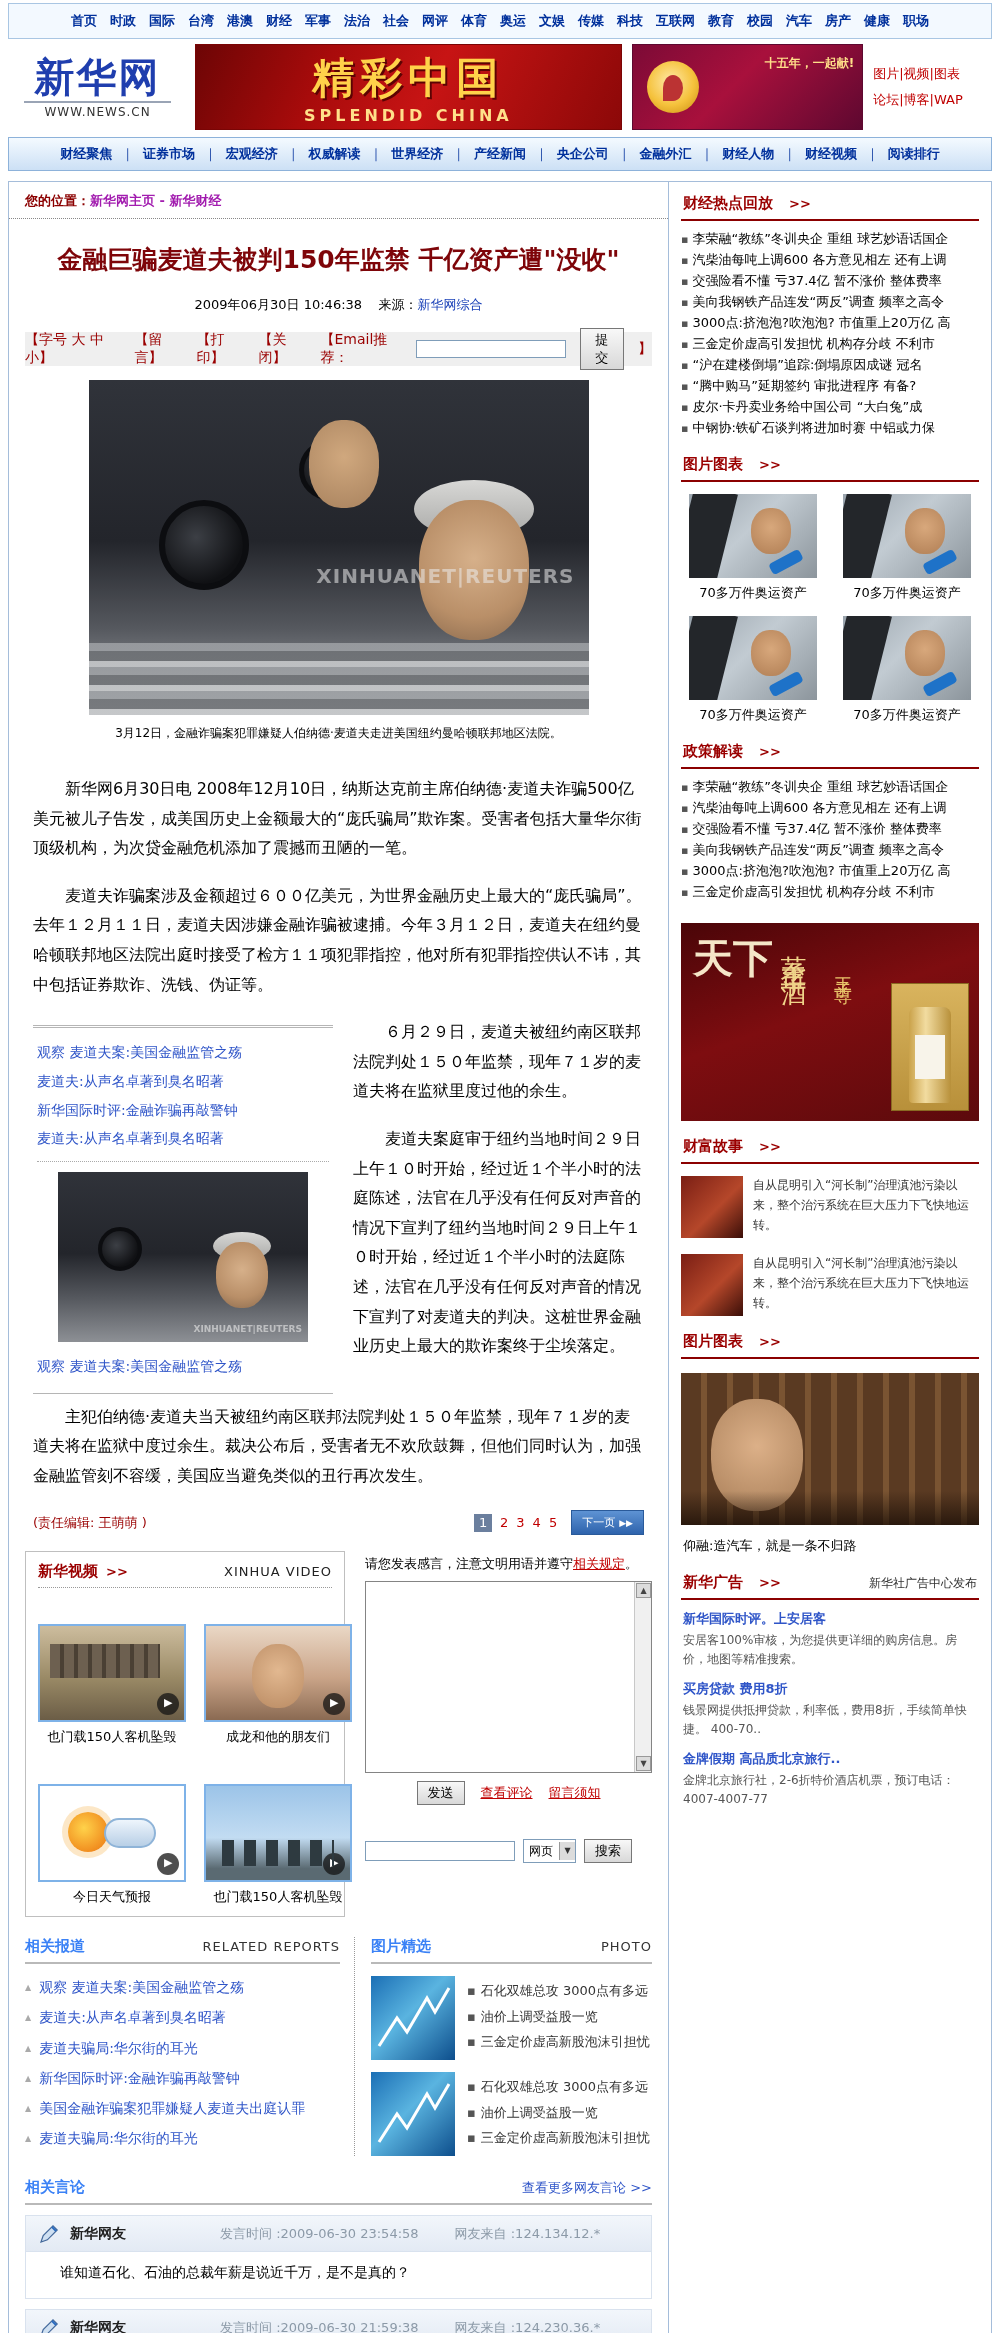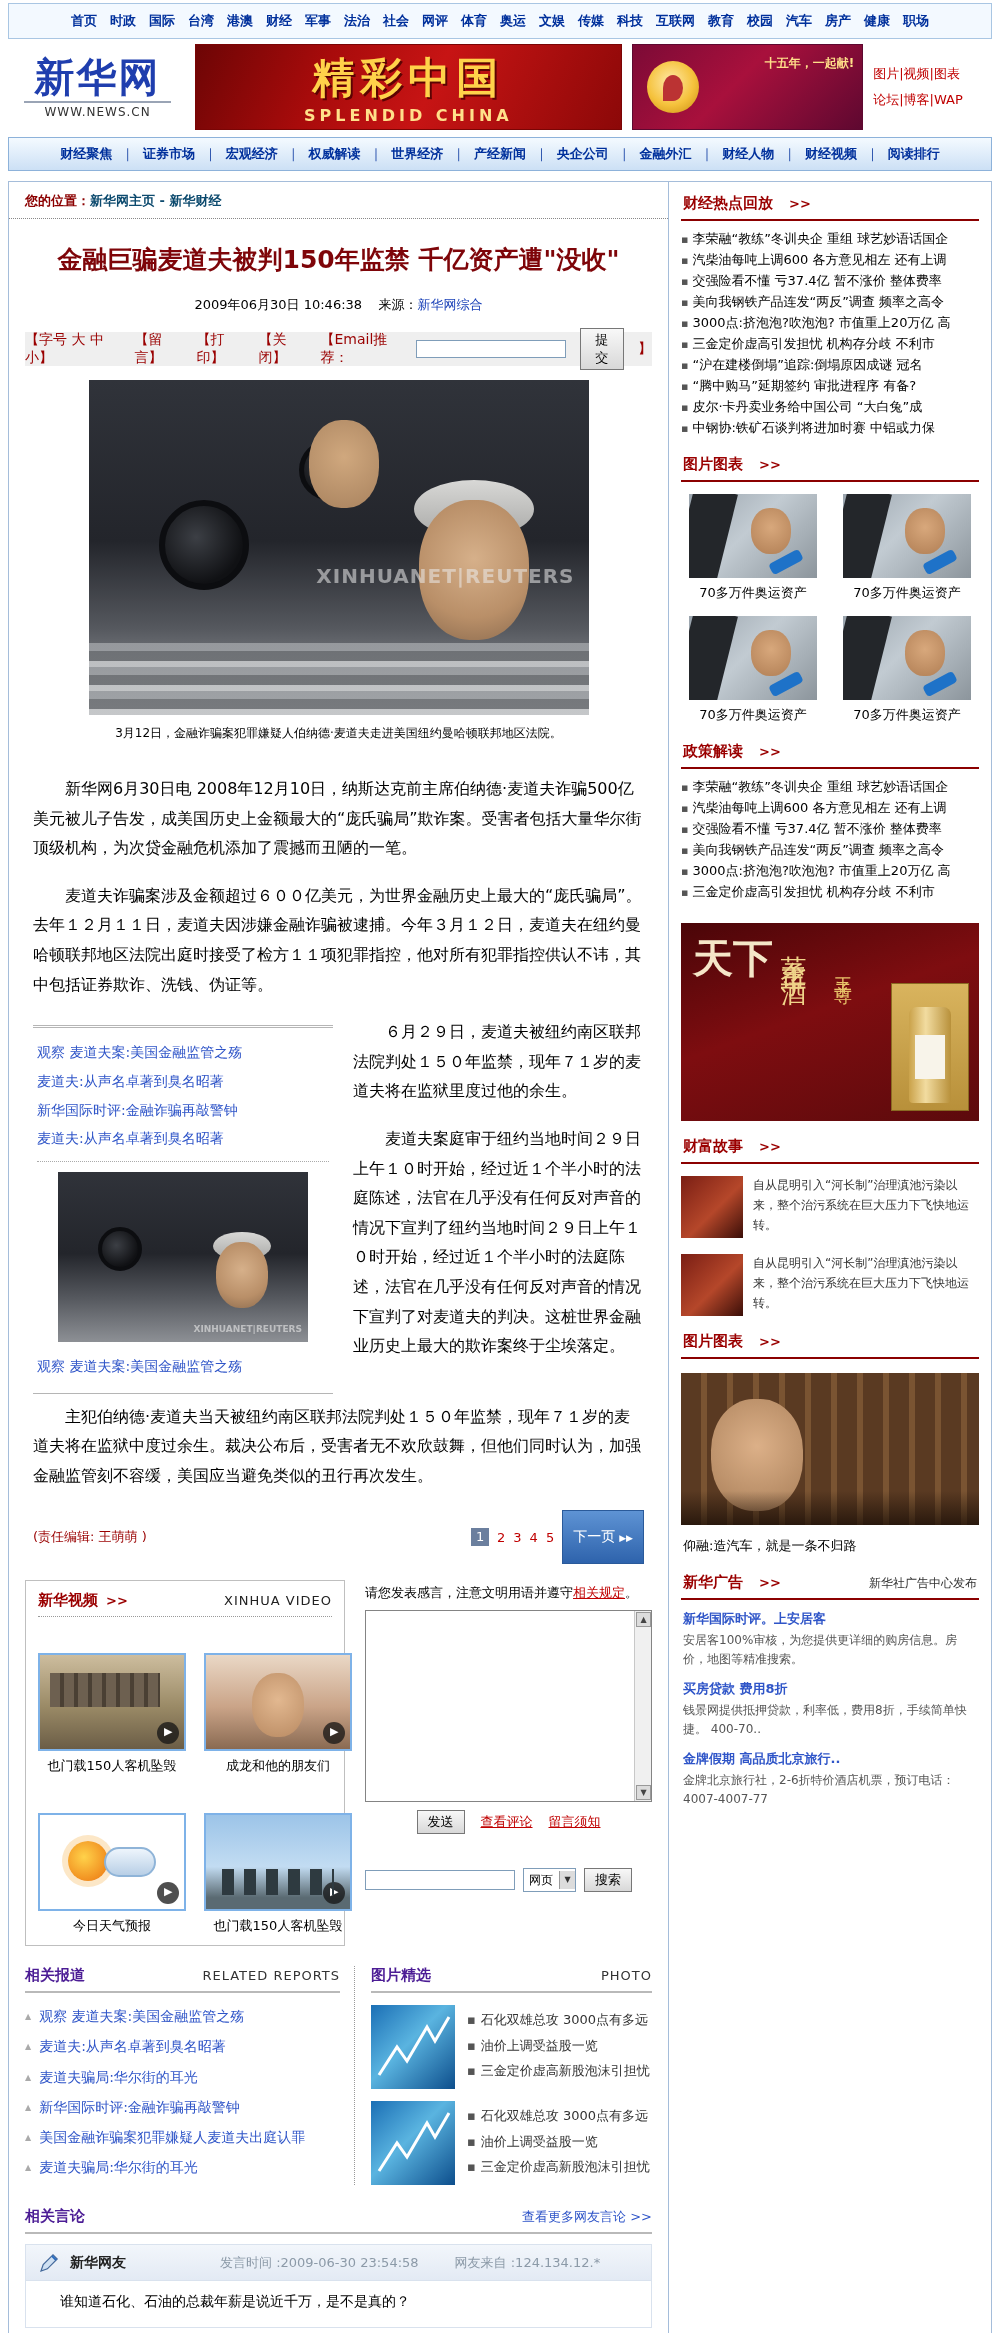--- a/index.html
+++ b/index.html
@@ -43,21 +43,21 @@
   .channelnav a + a::before { content:"｜"; color:#00309C; font-weight:normal; margin:0 9px; }
 
   
   .container { margin:10px 8px 0 8px; border:1px solid #A5BDDA; display:flex; align-items:stretch; }
   .leftcol { width:660px; border-right:1px solid #A5BDDA; padding-bottom:16px; }
   .rightcol { flex:1; padding:0 12px 20px 12px; }
 
   
   .breadcrumb { padding:10px 16px 8px 16px; font-size:13px; font-weight:bold; color:#8B0000;
     border-bottom:1px dotted #888; }
-  .breadcrumb a { color:#0c4a6e; }
+  .breadcrumb a { color:#a21caf; }
 
   
   .art-title { text-align:center; color:#7E0509; font-size:25px; font-weight:bold; padding:24px 40px 12px 40px; }
   .art-date { text-align:center; font-size:13px; padding:8px 0 12px 0; color:#000; }
   .art-date .src { color:#1A41B8; }
   .toolbar { margin:6px 16px 14px 16px; background:#EFEFEF; height:34px; display:flex;
     align-items:center; justify-content:center; gap:14px; font-size:14px; color:#9A0000; }
   .toolbar .tlink { color:#9A0000; }
   .toolbar input { width:150px; height:18px; border:1px solid #7F9DB9; background:#fff; }
   .sys-btn { background:linear-gradient(#F8F8F8,#D8D8D8); border:1px solid #777; font-size:13px;
@@ -102,21 +102,21 @@
   .clear { clear:both; }
 
   
   .editor-row { display:flex; align-items:center; margin:20px 24px 6px 24px; font-size:13px;justify-content:space-between; }
   .editor { color:#9A0000; }
   .pager { margin-left:auto; display:flex; align-items:center; gap:8px; }
   .pg-cur { display:inline-block; width:18px; height:18px; line-height:18px; text-align:center;
     background:#6B7F9E; color:#fff; font-size:13px; }
   .pager a.pg { color:#C00000; font-size:13px; }
   .pg-next { background:linear-gradient(#5E93D4,#2E63AC); border:1px solid #2A5A9A; color:#fff;
-    font-size:14px; padding:17px 10px; }
+    font-size:11px; padding:4px 10px; margin-left:6px; }
   .pg-next .nx-icon { margin-left:4px; }
   .pg-next .nx-icon::after { content:"▶▶"; font-size:9px; }
 
   
   .vrow { display:flex; margin:16px 16px 0 16px; gap:20px; }
   .videobox { width:320px; border:1px solid #BFBFBF; padding:10px 12px; }
   .vb-head { display:flex; align-items:baseline; border-bottom:1px dotted #999; padding-bottom:6px; }
   .vb-title { color:#9A0000; font-weight:bold; font-size:15px; }
   .vb-arrows { color:#9A0000; font-size:13px; margin-left:8px; font-weight:bold;}
   .vb-en { margin-left:auto; font-size:13px; color:#222; letter-spacing:1px; }
@@ -162,21 +162,21 @@
     font-size:12px; padding-left:5px; }
   .select-box .dd { width:16px; height:18px; margin-left:6px; background:#DCDCDC; border-left:1px solid #999;
     text-align:center; font-size:8px; line-height:17px; color:#333; }
   .select-box .dd::after { content:"▼"; }
 
   
   .relrow { display:flex; margin:20px 16px 0 16px; }
   .relcol { width:330px; border-right:1px dotted #999; padding-right:14px; }
   .pickcol { flex:1; padding-left:16px; }
   .sec-head { display:flex; align-items:baseline; border-bottom:2px solid #B9B9B9; padding-bottom:6px; }
-  .sec-title { color:#4c1d95; font-weight:bold; font-size:15px; }
+  .sec-title { color:#3b82f6; font-weight:bold; font-size:15px; }
   .sec-en { margin-left:auto; color:#333; font-size:13px; letter-spacing:1px; }
   .rel-list { margin-top:8px; }
   .rel-list a { display:block; color:#2F55C8; font-size:14px; line-height:2.15; }
   .rel-list a::before { content:"▲"; font-size:8px; color:#AAA; margin-right:8px; vertical-align:2px; }
   .pick-group { display:flex; gap:12px; margin-top:12px; }
   .pick-thumb { width:84px; height:84px; flex:none; background:linear-gradient(135deg,#1b6fb5 0%,#5ab4e0 45%,#0d4e8c 100%); }
   .pick-links { padding-top:2px; }
   .pick-links li { list-style:none; font-size:13px; color:#333; line-height:1.95; white-space:nowrap; }
   .pick-links li::before { content:"▪"; color:#555; margin-right:5px; }
 

